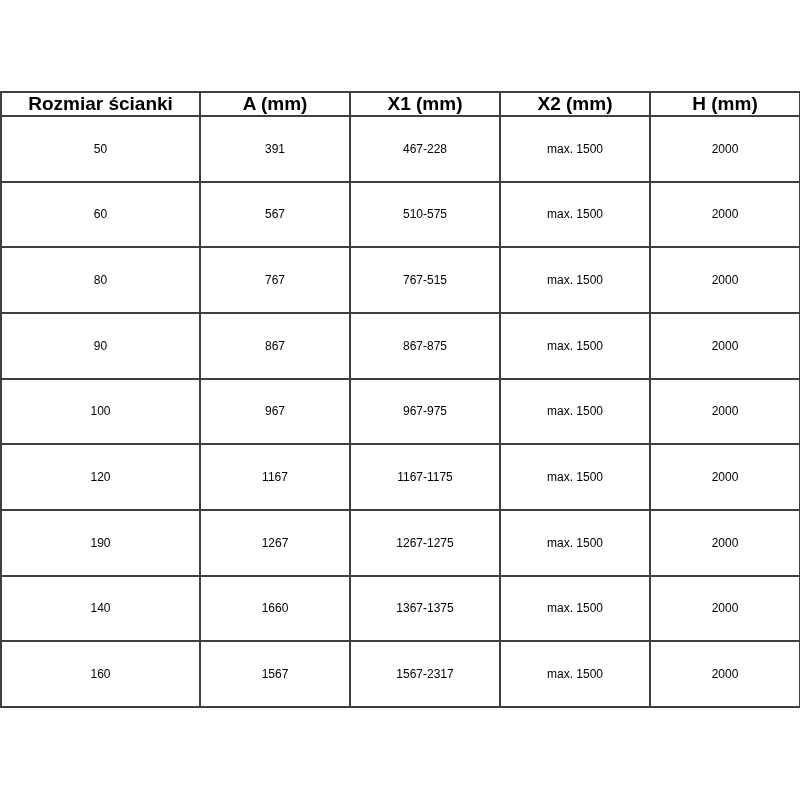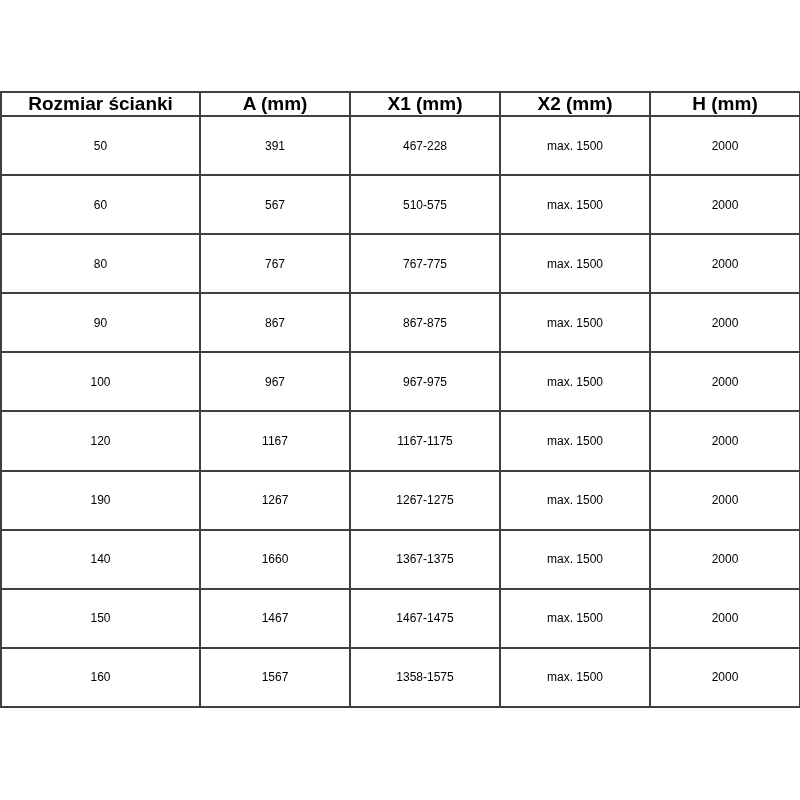--- a/index.html
+++ b/index.html
@@ -73,21 +73,21 @@
     <tr>
       <td>60</td>
       <td>567</td>
       <td>510-575</td>
       <td>max. 1500</td>
       <td>2000</td>
     </tr>
     <tr>
       <td>80</td>
       <td>767</td>
-      <td>767-775</td>
+      <td>767-515</td>
       <td>max. 1500</td>
       <td>2000</td>
     </tr>
     <tr>
       <td>90</td>
       <td>867</td>
       <td>867-875</td>
       <td>max. 1500</td>
       <td>2000</td>
     </tr>
@@ -113,27 +113,20 @@
       <td>2000</td>
     </tr>
     <tr>
       <td>140</td>
       <td>1660</td>
       <td>1367-1375</td>
       <td>max. 1500</td>
       <td>2000</td>
     </tr>
     <tr>
-      <td>150</td>
-      <td>1467</td>
-      <td>1467-1475</td>
-      <td>max. 1500</td>
-      <td>2000</td>
-    </tr>
-    <tr>
       <td>160</td>
       <td>1567</td>
-      <td>1358-1575</td>
+      <td>1567-2317</td>
       <td>max. 1500</td>
       <td>2000</td>
     </tr>
   </tbody>
 </table>
 
 </body></html>

